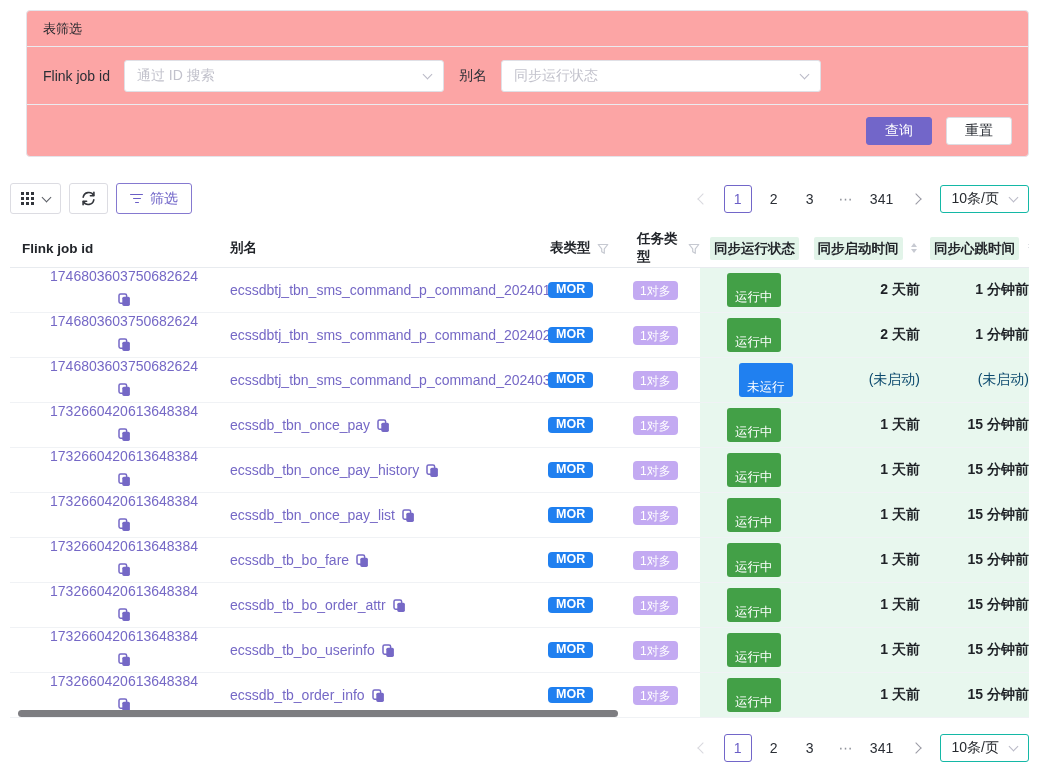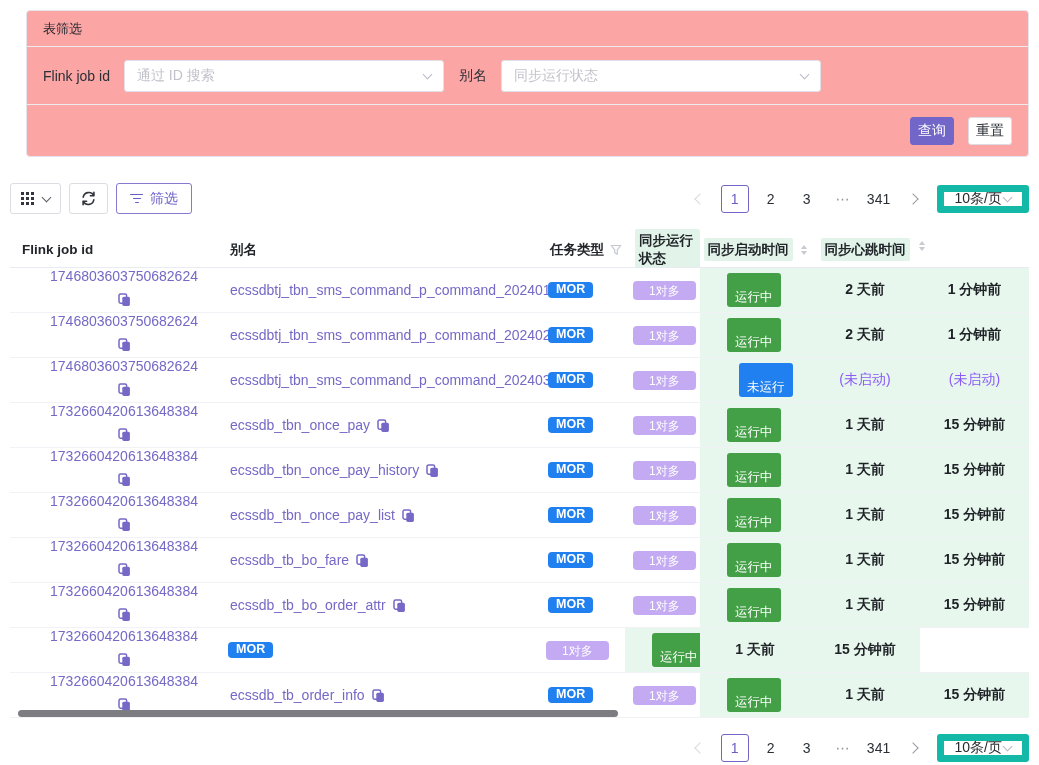--- a/index.html
+++ b/index.html
@@ -12,21 +12,21 @@
   .fc-header { padding:9px 16px 8px; border-bottom:1px solid #ebebf0; font-size:13px; color:#26292e; }
   .fc-body { display:flex; align-items:center; padding:13px 16px 12px; }
   .fc-label { font-size:14px; color:#2b2f36; white-space:nowrap; }
   .fc-label.second { margin-left:15px; }
   .nselect { width:320px; height:32px; margin-left:14px; border:1px solid #e0e0e6; border-radius:3px;
              display:flex; align-items:center; justify-content:space-between; padding:0 12px; background:#fff; cursor:pointer; }
   .ph { color:#c2c2cc; font-size:14px; }
   .chev { width:7px; height:7px; border-right:1.4px solid #b9b9c6; border-bottom:1.4px solid #b9b9c6;
           transform:rotate(45deg); margin-top:-3px; flex:none; }
   .fc-footer { border-top:1px solid #ebebf0; display:flex; justify-content:flex-end; gap:14px; padding:12px 16px 11px; }
-  .btn { height:28px; padding:0 7px; border-radius:3px; font-size:14px; display:inline-flex; align-items:center; cursor:pointer; }
+  .btn { height:28px; padding:0 18px; border-radius:3px; font-size:14px; display:inline-flex; align-items:center; cursor:pointer; }
   .btn-primary { background:var(--accent,#7266c9); border:1px solid var(--accent,#7266c9); color:#fff; }
   .btn-default { background:#fff; border:1px solid #dcdce2; color:#2b2f36; }
 
   
   .toolbar { margin-top:26px; display:flex; justify-content:space-between; align-items:center; }
   .tb-left { display:flex; align-items:center; gap:8px; }
   .icon-btn { height:31px; border:1px solid #dcdce2; border-radius:3px; background:#fff;
               display:inline-flex; align-items:center; gap:9px; padding:0 10px; cursor:pointer; }
   .grid-ico { width:3px; height:3px; background:#33363c; margin:0 10px 10px 0;
               box-shadow:5px 0 0 #33363c,10px 0 0 #33363c,0 5px 0 #33363c,5px 5px 0 #33363c,10px 5px 0 #33363c,0 10px 0 #33363c,5px 10px 0 #33363c,10px 10px 0 #33363c; }
@@ -38,22 +38,22 @@
 
   
   .pg { display:flex; align-items:center; gap:8px; }
   .pg-item { min-width:28px; height:28px; border-radius:3px; display:flex; align-items:center; justify-content:center;
              font-size:14px; color:#2b2f36; cursor:pointer; background:#fff; border:1px solid transparent; }
   .pg-item.active { border-color:var(--accent,#7266c9); color:#6a5ec6; }
   .pg-item.ellipsis { color:#8f929a; cursor:default; }
   .pg-arrow { width:8px; height:8px; border-right:1.5px solid #9a9aa4; border-bottom:1.5px solid #9a9aa4; }
   .pg-arrow.prev { transform:rotate(135deg); border-color:#d8d8de; margin-left:3px; }
   .pg-arrow.next { transform:rotate(-45deg); margin-right:3px; }
-  .pg-size { height:28px; border:7px solid #14b8a6; border-radius:3px; padding:0 11px; display:flex; align-items:center;
-             gap:2px; font-size:14px; color:#26292e; cursor:pointer; background:#fff; }
+  .pg-size { height:28px; border:1px solid #14b8a6; border-radius:3px; padding:0 11px; display:flex; align-items:center;
+             gap:11px; font-size:14px; color:#26292e; cursor:pointer; background:#fff; }
 
   
   .table { margin-top:15px; position:relative; }
   .thead, .trow { display:grid; grid-template-columns:208px 320px 87px 75px 110px 110px 109px; align-items:stretch; }
   .thead { height:39px; border-bottom:1px solid #e8ebef; overflow:hidden; }
   .th { display:flex; align-items:center; gap:6px; font-size:13.5px; font-weight:700; color:#22252a; padding-left:12px; position:relative; }
   .th.c6, .th.c7 { justify-content:center; padding-left:0; }
   .th.c5 { padding-left:10px; }
   .hl { background:var(--hl,#e2f4e9); padding:3px 4px 2px; border-radius:2px; }
   .funnel { flex:none; margin-top:1px; }
@@ -63,30 +63,30 @@
   .sorter .dn { border-top:4.5px solid #c7cad2; }
   .sorter.edge { position:absolute; right:-5px; top:12px; }
   .trow { height:45px; border-bottom:1px solid #f0f2f5; font-size:14px; }
   .td { display:flex; align-items:center; gap:7px; height:100%; }
   .td.c1 { padding-left:20px;flex-direction:column; }
   .td.c2 { padding-left:12px; }
   .td.c3 { padding-left:10px; }
   .td.c4 { padding-left:8px; }
   .td.green { background:var(--colbg,#e8f7ee); }
   .td.c5 { padding-left:27px; }
-  .td.c6, .td.c7 { justify-content:center; }
+  .td.c6, .td.c7 { justify-content:flex-end; }
   .link { color:var(--link,#7568c6); cursor:pointer; white-space:nowrap; }
   .copy { flex:none; cursor:pointer; margin-top:2px; }
   .badge { color:#fff; border-radius:4px; line-height:1; white-space:nowrap; }
   .badge.mor { background:var(--info,#2080f0); font-weight:700; font-size:12.5px; padding:1px 8px 3px; }
-  .badge.task { background:var(--task,#c3aaf2); font-size:12px; padding:4px 16px 3px; }
+  .badge.task { background:var(--task,#c3aaf2); font-size:12px; padding:4px 7px 3px; }
   .badge.status { font-size:12.5px; padding:18px 8px 3px; border-radius:3px; }
   .badge.status.running { background:var(--success,#43a047); }
   .badge.status.stopped { background:var(--info,#2080f0);margin-left:12px; }
-  .tval { color:#8b5cf6; }
+  .tval { color:#0c4a6e; }
   .tval.bold { font-weight:700; color:#1e2126; }
   .hscroll { position:absolute; left:8px; bottom:1px; width:600px; height:7px; background:#7d7d81; border-radius:4px; }
 
   .bottom-bar { margin-top:16px; display:flex; justify-content:flex-end; }
 </style>
 </head>
 <body>
 
 <div class="page">
 
@@ -153,20 +153,26 @@
   </div>
 
   <div class="table">
     <div class="thead">
         <div class="th c1">
           <span>Flink job id</span>
         </div>
         <div class="th c2">
           <span>别名</span>
         </div>
+        <div class="th c3">
+          <span>表类型</span>
+          <svg width="12" height="12" viewBox="0 0 12 12" class="funnel">
+            <path d="M1.2 1.5h9.6L7.3 5.9v4.4L4.7 8.7V5.9z" fill="none" stroke="#c6c9d1" stroke-width="1.2" stroke-linejoin="round"></path>
+          </svg>
+        </div>
         <div class="th c4">
           <span>任务类型</span>
           <svg width="12" height="12" viewBox="0 0 12 12" class="funnel">
             <path d="M1.2 1.5h9.6L7.3 5.9v4.4L4.7 8.7V5.9z" fill="none" stroke="#c6c9d1" stroke-width="1.2" stroke-linejoin="round"></path>
           </svg>
         </div>
         <div class="th c5">
           <span class="hl">同步运行状态</span>
         </div>
         <div class="th c6">
@@ -429,20 +435,27 @@
           <div class="td c6 green">
             <span class="tval bold">1 天前</span>
           </div>
           <div class="td c7 green">
             <span class="tval bold">15 分钟前</span>
           </div>
         </div>
         <div class="trow">
           <div class="td c1">
             <a class="link">1732660420613648384</a>
+            <svg width="13" height="14" viewBox="0 0 13 14" class="copy">
+              <rect x="1" y="1" width="7.6" height="9.2" rx="1.6" fill="none" stroke="#7568c6" stroke-width="1.5"></rect>
+              <rect x="4.3" y="3.7" width="7.6" height="9.2" rx="1.6" fill="#7568c6"></rect>
+            </svg>
+          </div>
+          <div class="td c2">
+            <a class="link">ecssdb_tb_bo_userinfo</a>
             <svg width="13" height="14" viewBox="0 0 13 14" class="copy">
               <rect x="1" y="1" width="7.6" height="9.2" rx="1.6" fill="none" stroke="#7568c6" stroke-width="1.5"></rect>
               <rect x="4.3" y="3.7" width="7.6" height="9.2" rx="1.6" fill="#7568c6"></rect>
             </svg>
           </div>
           <div class="td c3">
             <span class="badge mor">MOR</span>
           </div>
           <div class="td c4">
             <span class="badge task">1对多</span>

